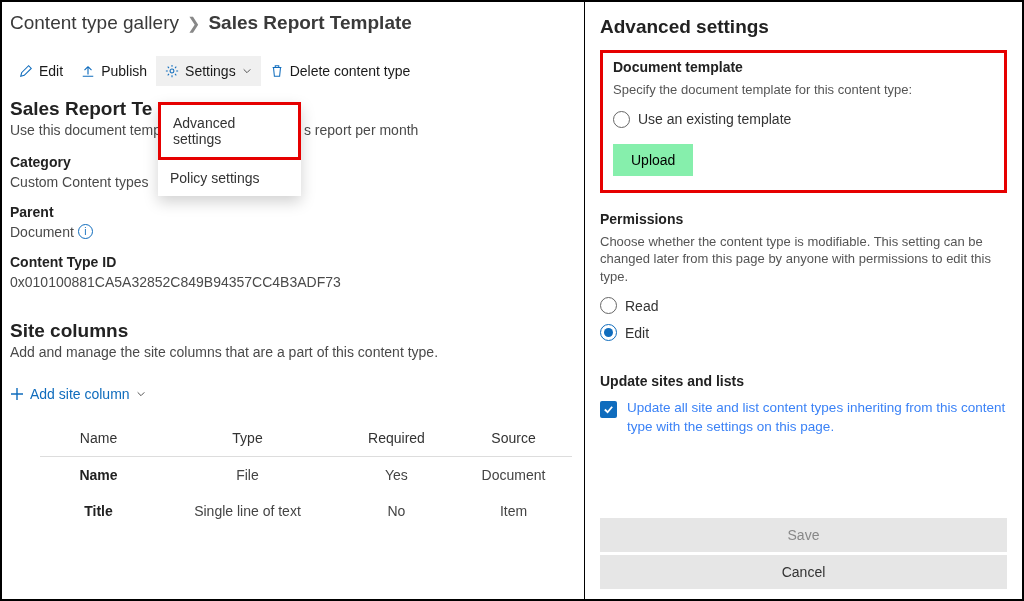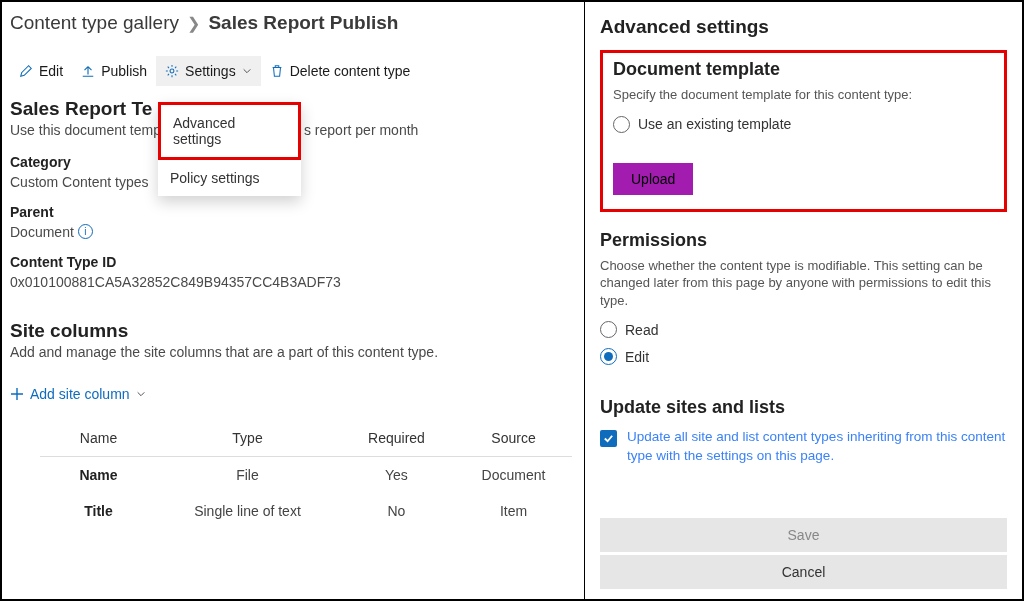--- a/index.html
+++ b/index.html
@@ -22,43 +22,43 @@
     .lbl { font-weight:600; font-size:14px; color:#222; margin-top:14px; }
     .val { color:#4a4a4a; font-size:14px; margin-top:4px; }
     .info-icon { display:inline-flex; width:15px; height:15px; border:1px solid #0f6cbd; border-radius:50%; color:#0f6cbd; font-size:10px; align-items:center; justify-content:center; margin-left:4px; font-style:normal; vertical-align:text-top; }
     .addcol { display:flex; align-items:center; gap:6px; color:#0f6cbd; cursor:pointer; font-size:14px; padding:6px 0; margin-top:20px; margin-bottom:12px; }
     table { width:94%; margin-left:30px; border-collapse:collapse; font-size:14px; }
     th,td { text-align:center; padding:10px 6px; font-weight:400; color:#444; }
     th { font-weight:400; color:#333; border-bottom:1px solid #ddd; }
     td.b { font-weight:600; color:#222; }
     .panel-title { font-size:19px; font-weight:700; margin-bottom:12px; color:#222; }
     .box1 { border:3px solid #e60000; padding:6px 10px 14px 10px; margin-bottom:18px; }
-    .sect-title { font-weight:600; font-size:18px; margin-bottom:6px; color:#222; }
+    .sect-title { font-weight:600; font-size:14px; margin-bottom:6px; color:#222; }
     .sect-desc { font-size:13px; color:#555; margin-bottom:12px; line-height:1.35; }
     .radio-row { display:flex; align-items:center; gap:8px; cursor:pointer; font-size:14px; color:#333; margin-bottom:10px; }
     .radio-line { display:flex; gap:40px; align-items:center; }
     .rb { width:17px; height:17px; border:1px solid #666; border-radius:50%; display:flex; align-items:center; justify-content:center; flex-shrink:0; }
     .rb.ck { border-color:#0f6cbd; }
     .rb.ck::after { content:""; width:9px; height:9px; background:#0f6cbd; border-radius:50%; }
-    .upload-btn { background:#a21caf; border:none; padding:8px 18px; font-size:14px; cursor:pointer; margin-top:20px; }
+    .upload-btn { background:#86efac; border:none; padding:8px 18px; font-size:14px; cursor:pointer; margin-top:6px; }
     .cb-row { display:flex; align-items:flex-start; gap:10px; font-size:13.5px; color:#3b82f6; line-height:1.4; }
     .cb { width:17px; height:17px; background:#0f6cbd; border-radius:2px; display:flex; align-items:center; justify-content:center; color:#fff; flex-shrink:0; margin-top:2px; }
     .footer { margin-top:auto; display:flex; gap:3px; padding-bottom:4px;flex-direction:column; }
     .fbtn { border:none; padding:9px 20px; font-size:14px; cursor:pointer; background:#e6e6e6; color:#888; }
     .fbtn.cancel { color:#333; }
     svg { display:block; }
   </style>
 </head>
 <body>
 
 <div class="left">
   <div class="breadcrumb">
     <span>Content type gallery</span>
     <span class="chev">❯</span>
-    <span class="current">Sales Report Publish</span>
+    <span class="current">Sales Report Template</span>
   </div>
 
   <div class="cmdbar">
     <div class="cmdbtn">
       <span class="i">
           <svg width="14" height="14" viewBox="0 0 16 16">
             <path fill="none" stroke="#0f6cbd" stroke-width="1.2" d="M2 14l1-4 8-8 3 3-8 8-4 1z"></path>
           </svg>
         </span>
       <span>Edit</span>

